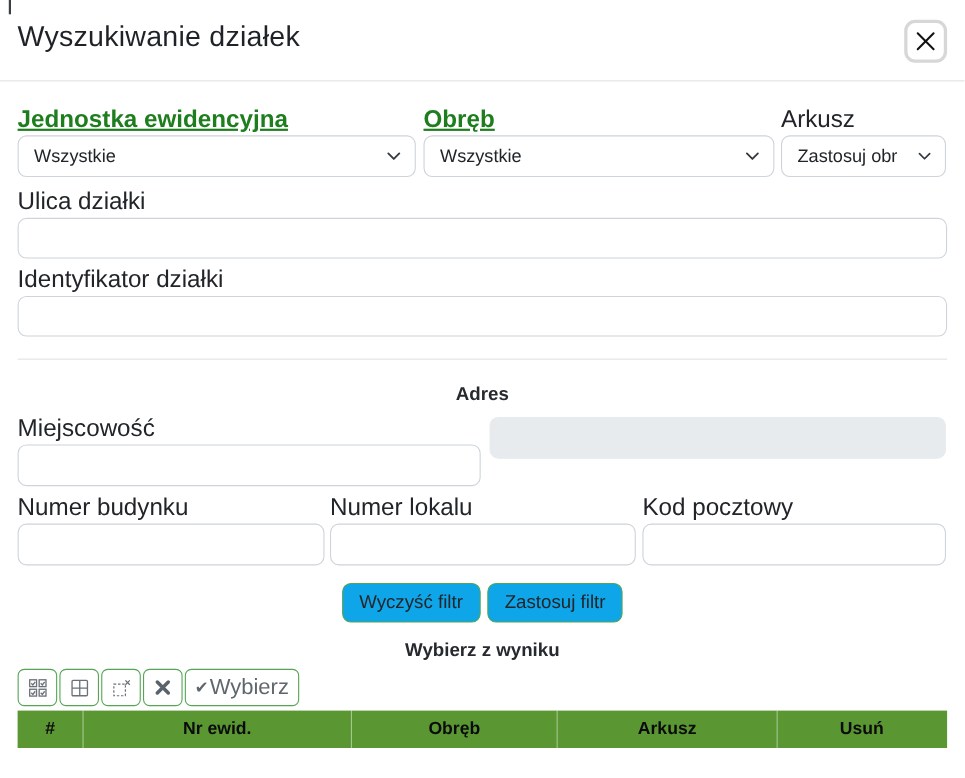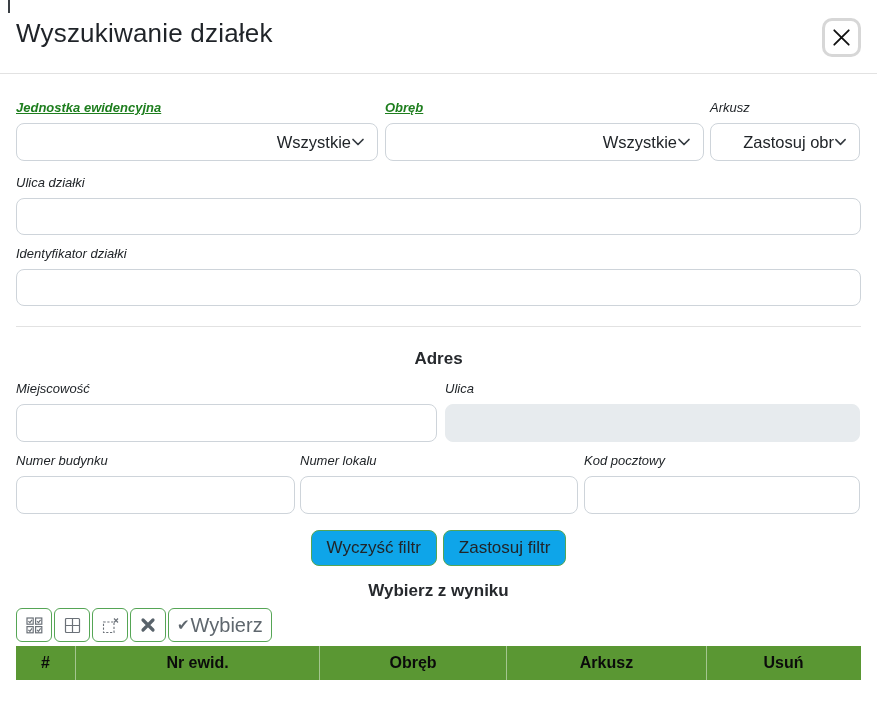--- a/index.html
+++ b/index.html
@@ -10,28 +10,28 @@
 
   .dlg-header { height:74px; padding:18px 16px 0 16px; border-bottom:1px solid #e2e2e2;
                 display:flex; align-items:flex-start; justify-content:space-between; }
   .dlg-title { font-size:26px; font-weight:500; letter-spacing:0.2px; color:#1f2328; }
   .close-btn { width:39px; height:39px; border:3px solid #d7d7d7; border-radius:10px;
                background:#fff; display:flex; align-items:center; justify-content:center; cursor:pointer; }
 
   .content { padding:0 16px; }
 
   .row { display:flex; }
-  .field-label { font-size:13px; color:#212529; line-height:20px;font-style:italic; }
+  .field-label { font-size:22px; color:#212529; line-height:20px; }
   .link-label { color:#1e7e1e; font-weight:bold; text-decoration:underline; cursor:pointer; }
 
   .select-box, .text-input {
     height:38px; border:1px solid #ced4da; border-radius:8px; background:#fff;
     font-size:16.5px; color:#212529; width:100%;
   }
-  .select-box { display:flex; align-items:center; justify-content:flex-end;
+  .select-box { display:flex; align-items:center; justify-content:space-between;
                 padding:0 12px 0 14px; cursor:pointer; }
   .text-input { padding:0 12px; outline:none; font-family:"Liberation Sans",sans-serif; }
   .text-input:disabled { background:#e7ebee; border-color:#e7ebee; }
 
   .filters-row { margin-top:24px; }
   .filters-row .col1 { width:362px; margin-right:7px; }
   .filters-row .col2 { width:319px; margin-right:6px; }
   .filters-row .col3 { width:150px; }
   .labels-row .field-label { display:block; margin-bottom:5px; }
 
@@ -135,21 +135,20 @@
   <hr class="divider">
 
   <div class="section-heading">Adres</div>
 
   <div class="row addr-row1 labels-row">
     <div class="colA">
       <span class="field-label">Miejscowość</span>
       <input class="text-input" type="text" value="" style="">
     </div>
     <div class="colB">
-      <span class="field-label">Ulica</span>
       <input class="text-input" type="text" disabled="" value="" style="">
     </div>
   </div>
 
   <div class="row addr-row2 labels-row">
     <div class="colA">
       <span class="field-label">Numer budynku</span>
       <input class="text-input" type="text" value="" style="">
     </div>
     <div class="colB">

